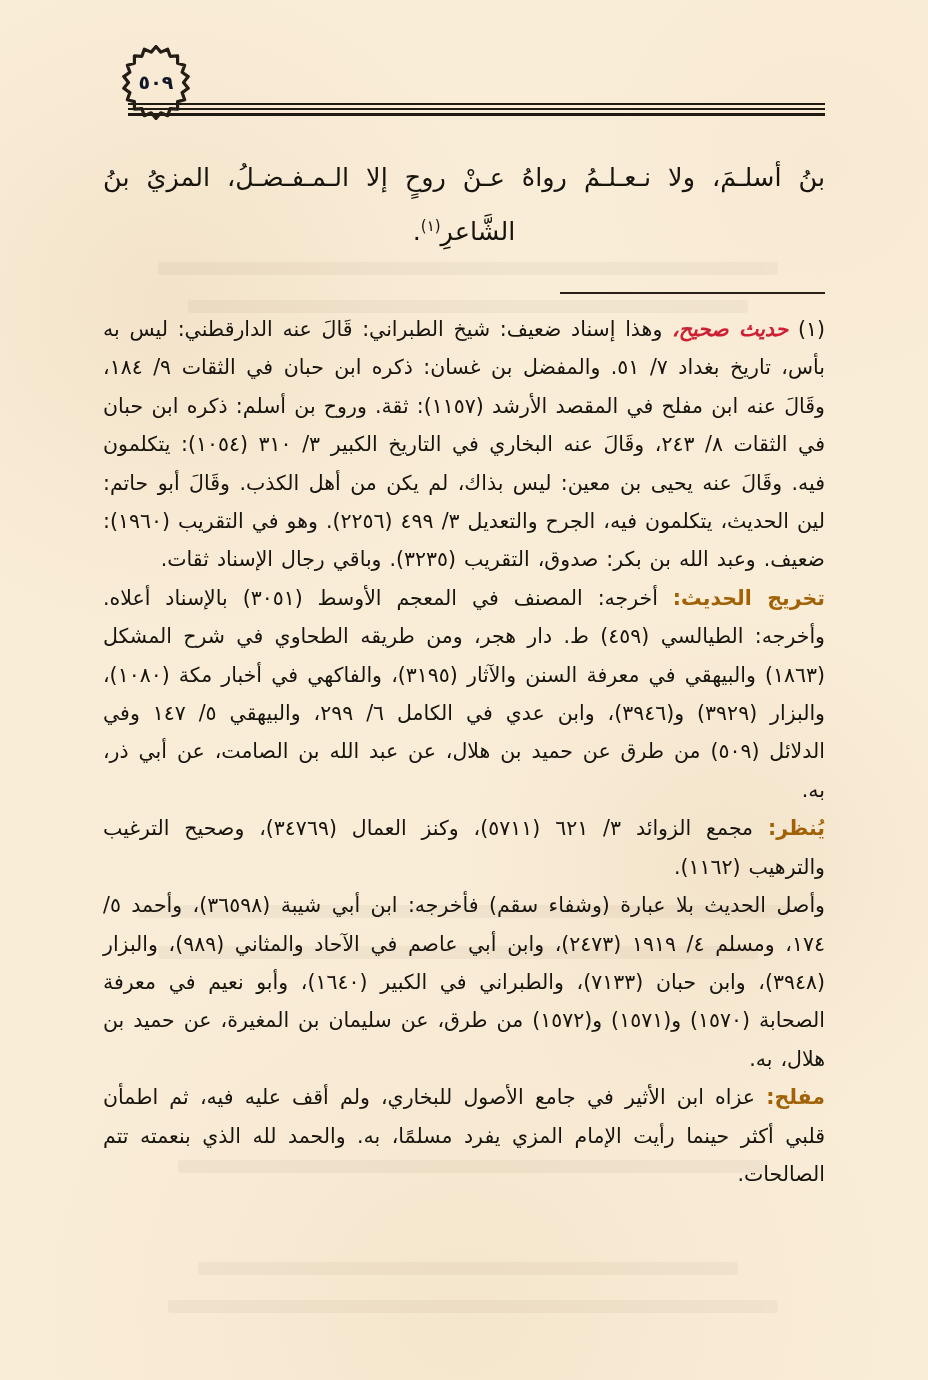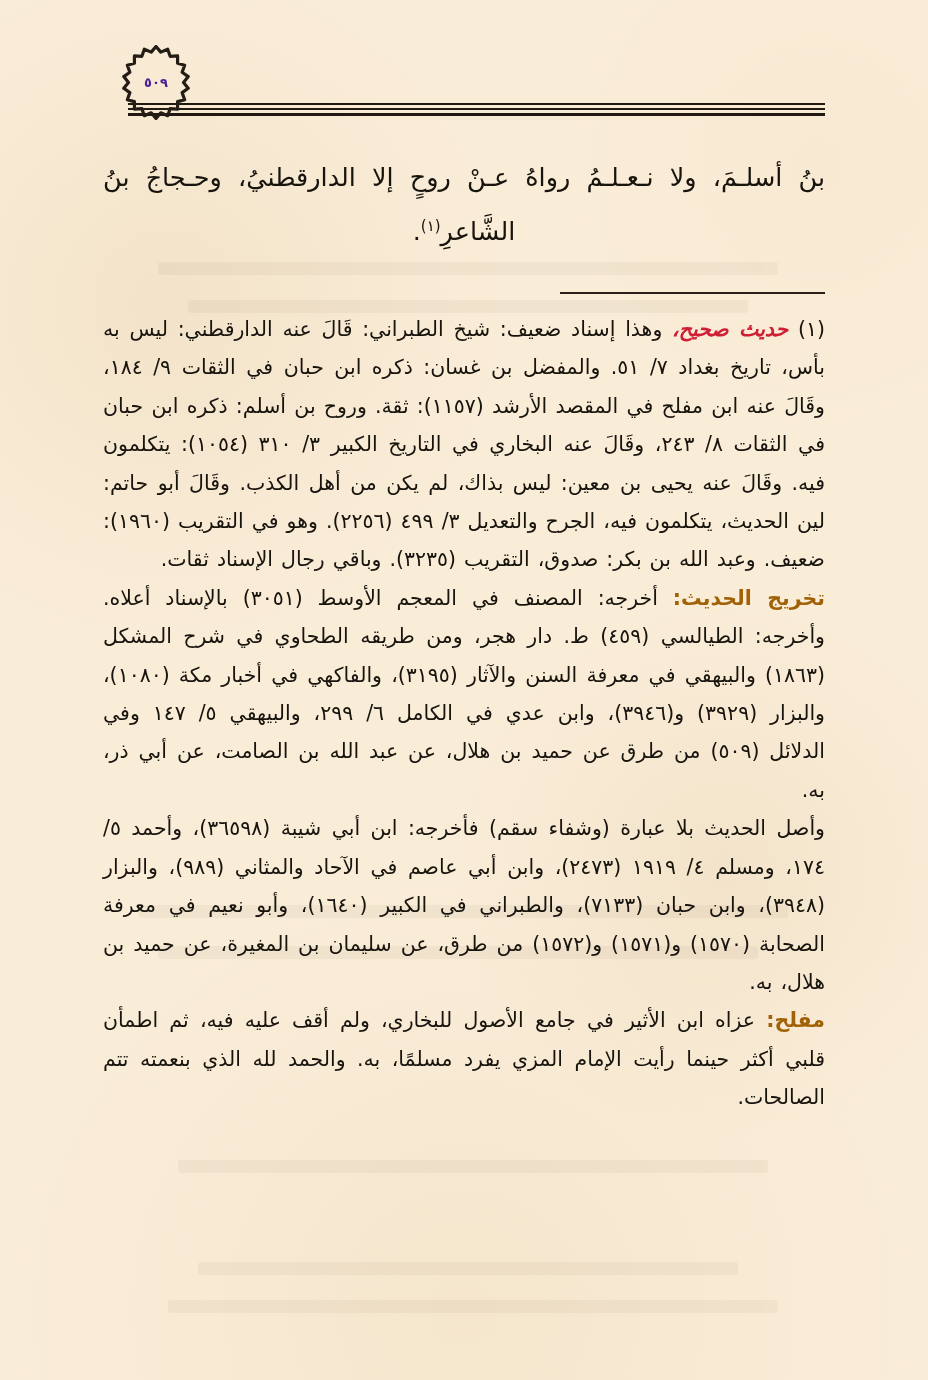--- a/index.html
+++ b/index.html
@@ -102,22 +102,22 @@
     inset: 0;
     width: 76px;
     height: 76px;
   }
   .page-number-text {
     position: absolute;
     inset: 0;
     display: flex;
     align-items: center;
     justify-content: center;
-    color: #4c1d95;
-    font-size: 13px;
+    color: #0f172a;
+    font-size: 19px;
     font-weight: bold;
     padding-bottom: 2px;
     box-sizing: border-box;
   }
 
   
   .main-text {
     position: absolute;
     top: 150px;
     right: 103px;
@@ -210,32 +210,33 @@
 
     <div class="page-number-badge">
       <svg viewBox="0 0 100 100" aria-hidden="true">
         <polygon points="50,2 56.3,9.4 65.4,5.6 68.6,14.9 78.4,14.2 78.4,24.1 87.7,26.6 84.4,35.9 92.4,41.6 86.2,49.3 92.4,57 84.4,62.7 87.7,72 78.4,74.5 78.4,84.4 68.6,83.7 65.4,93 56.3,89.2 50,96.6 43.7,89.2 34.6,93 31.4,83.7 21.6,84.4 21.6,74.5 12.3,72 15.6,62.7 7.6,57 13.8,49.3 7.6,41.6 15.6,35.9 12.3,26.6 21.6,24.1 21.6,14.2 31.4,14.9 34.6,5.6 43.7,9.4" fill="none" stroke="#241d15" stroke-width="4.2" stroke-linejoin="round"></polygon>
       </svg>
       <div class="page-number-text">٥٠٩</div>
     </div>
   </div>
 
   <div class="main-text">
-    <span class="lead-line">بنُ أسلـمَ، ولا نـعـلـمُ رواهُ عـنْ روحٍ إلا الدارقطنيُ، وحـجاجُ بنُ</span>
+    <span class="lead-line">بنُ أسلـمَ، ولا نـعـلـمُ رواهُ عـنْ روحٍ إلا الـمـفـضـلُ، المزيُ بنُ</span>
     <span class="tail-line"><span>الشَّاعرِ</span><sup class="fn-ref">(١)</sup><span>.</span></span>
   </div>
 
   <div class="footnote-rule"></div>
 
   <div class="footnotes">
 
     <p><span>(١)</span> <span class="kw-italic">حديث صحيح،</span><span> وهذا إسناد ضعيف: شيخ الطبراني: قَالَ عنه الدارقطني: ليس به بأس، تاريخ بغداد ٧/ ٥١. والمفضل بن غسان: ذكره ابن حبان في الثقات ٩/ ١٨٤، وقَالَ عنه ابن مفلح في المقصد الأرشد (١١٥٧): ثقة. وروح بن أسلم: ذكره ابن حبان في الثقات ٨/ ٢٤٣، وقَالَ عنه البخاري في التاريخ الكبير ٣/ ٣١٠ (١٠٥٤): يتكلمون فيه. وقَالَ عنه يحيى بن معين: ليس بذاك، لم يكن من أهل الكذب. وقَالَ أبو حاتم: لين الحديث، يتكلمون فيه، الجرح والتعديل ٣/ ٤٩٩ (٢٢٥٦). وهو في التقريب (١٩٦٠): ضعيف. وعبد الله بن بكر: صدوق، التقريب (٣٢٣٥). وباقي رجال الإسناد ثقات.</span></p>
 
     <p><span class="kw">تخريج الحديث:</span><span> أخرجه: المصنف في المعجم الأوسط (٣٠٥١) بالإسناد أعلاه. وأخرجه: الطيالسي (٤٥٩) ط. دار هجر، ومن طريقه الطحاوي في شرح المشكل (١٨٦٣) والبيهقي في معرفة السنن والآثار (٣١٩٥)، والفاكهي في أخبار مكة (١٠٨٠)، والبزار (٣٩٢٩) و(٣٩٤٦)، وابن عدي في الكامل ٦/ ٢٩٩، والبيهقي ٥/ ١٤٧ وفي الدلائل (٥٠٩) من طرق عن حميد بن هلال، عن عبد الله بن الصامت، عن أبي ذر، به.</span></p>
 
+    <p><span class="kw">يُنظر:</span><span> مجمع الزوائد ٣/ ٦٢١ (٥٧١١)، وكنز العمال (٣٤٧٦٩)، وصحيح الترغيب والترهيب (١١٦٢).</span></p>
 
     <p><span>وأصل الحديث بلا عبارة (وشفاء سقم) فأخرجه: ابن أبي شيبة (٣٦٥٩٨)، وأحمد ٥/ ١٧٤، ومسلم ٤/ ١٩١٩ (٢٤٧٣)، وابن أبي عاصم في الآحاد والمثاني (٩٨٩)، والبزار (٣٩٤٨)، وابن حبان (٧١٣٣)، والطبراني في الكبير (١٦٤٠)، وأبو نعيم في معرفة الصحابة (١٥٧٠) و(١٥٧١) و(١٥٧٢) من طرق، عن سليمان بن المغيرة، عن حميد بن هلال، به.</span></p>
 
 
     <p><span class="kw">مفلح:</span><span> عزاه ابن الأثير في جامع الأصول للبخاري، ولم أقف عليه فيه، ثم اطمأن قلبي أكثر حينما رأيت الإمام المزي يفرد مسلمًا، به. والحمد لله الذي بنعمته تتم الصالحات.</span></p>
 
   </div>
 
 </div>
 

